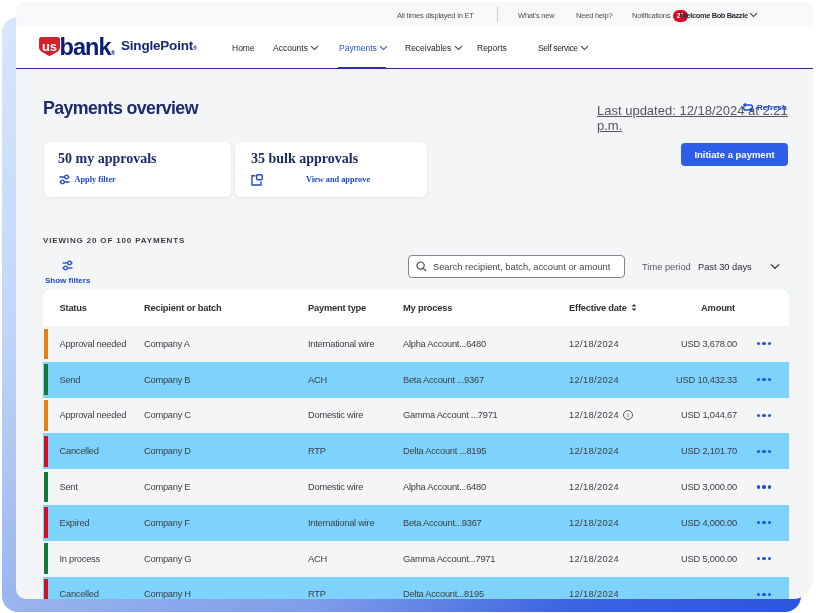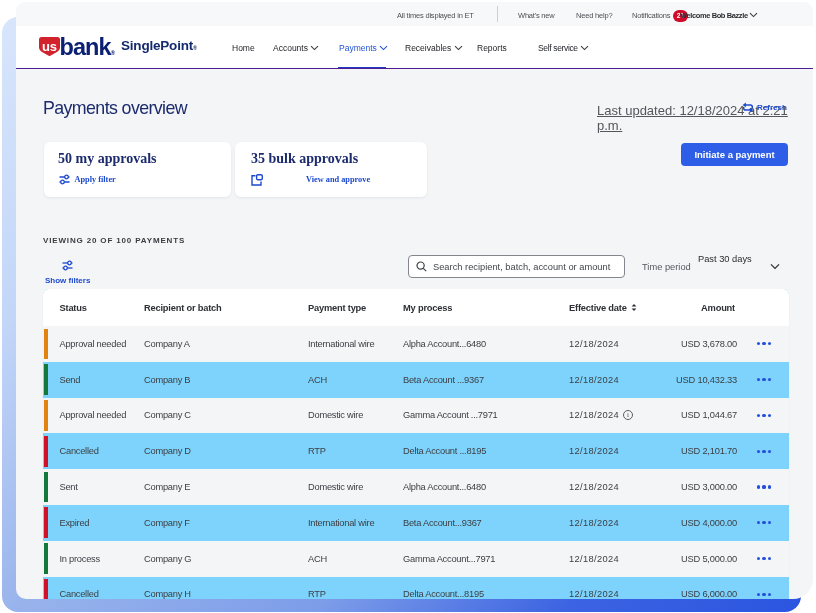--- a/index.html
+++ b/index.html
@@ -20,41 +20,41 @@
     border-radius:6px; padding:2.5px 3.5px; line-height:1; letter-spacing:0; }
 
   
   .navbar { position:absolute; left:0; top:23.5px; width:797px; height:43px; background:#ffffff; border-bottom:1px solid #4c1d95; }
   .navbar .nav { position:absolute; top:2px; height:41px; display:flex; align-items:center; gap:2.5px;
     font-size:8.5px; color:#24262b; }
   .nav.active { color:#2353d8; }
   .underline { position:absolute; left:322px; top:41.2px; width:48px; height:1.8px; background:#1f3bc4; }
 
   
-  h1 { position:absolute; left:27px; top:95.5px; font-size:17.8px; font-weight:normal; color:#1c2b6d; letter-spacing:-0.6px;}
+  h1 { position:absolute; left:27px; top:95.5px; font-size:17.8px; font-weight:bold; color:#1c2b6d; letter-spacing:-0.6px;}
   .lastupd { position:absolute; left:581px; top:100.5px; font-size:13px; color:#53565c;text-decoration:underline; }
   .refresh { position:absolute; left:726px; top:99px; display:flex; align-items:center; gap:3px;
     color:#1d49cf; font-weight:bold; font-size:8px; }
 
   .card { position:absolute; top:140px; height:55px; background:#fff; border-radius:6px;
     box-shadow:0 1px 3px rgba(25,39,80,0.08);font-family:Liberation Serif, serif; }
   .card .title { position:absolute; left:14px; top:9px; font-size:14px; font-weight:bold; color:#1c2b6d; }
   .card .link { position:absolute; left:15px; top:32px; display:flex; align-items:center; gap:4.5px;
     color:#1d49cf; font-weight:bold; font-size:8.3px; }
   .btn { position:absolute; left:665px; top:141px; width:107px; height:23px; background:#2e5ee7; border-radius:4px;
     color:#fff; font-weight:bold; font-size:9.5px; display:flex; align-items:center; justify-content:center; }
 
   .viewing { position:absolute; left:27px; top:234px; font-size:8px; font-weight:bold; letter-spacing:0.85px; color:#3a3d42; }
   .showfilters { position:absolute; left:29px; top:258px; display:flex; align-items:center; gap:5px;
     color:#1d49cf; font-weight:bold; font-size:8px;flex-direction:column; }
   .search { position:absolute; left:392px; top:253px; width:217px; height:23px; background:#fff;
     border:1px solid #83868c; border-radius:4px; display:flex; align-items:center; gap:6px; padding-left:7px;
     font-size:9.3px; color:#43464c; }
   .tplabel { position:absolute; left:626px; top:253px; height:23px; display:flex; align-items:center; font-size:9.3px; color:#55585e; }
-  .tpvalue { position:absolute; left:682px; top:245px; height:23px; display:flex; align-items:center; font-size:9.3px; color:#2a2c30; }
+  .tpvalue { position:absolute; left:682px; top:253px; height:23px; display:flex; align-items:center; font-size:9.3px; color:#2a2c30; }
   .tpchev { position:absolute; left:754px; top:253px; height:23px; display:flex; align-items:center; }
 
   
   .table { position:absolute; left:27px; top:287px; width:746px; height:310px; background:#7dd3fc;
     border-radius:6px 6px 0 0; box-shadow:0 1px 2px rgba(0,0,0,0.05); overflow:hidden; }
   .thead { position:relative; height:37px; background:#fff; }
   .th { position:absolute; top:0; height:37px; display:flex; align-items:center; font-size:9.3px; font-weight:bold; letter-spacing:-0.2px; color:#2d2f34; }
   .row { position:relative; height:35.8px; }
   .row.odd { background:#f4f5f7; }
   .row .bar { position:absolute; left:1px; top:2.5px; bottom:2.5px; width:3.5px; }
@@ -299,21 +299,20 @@
             <span class="dot"></span>
           </div>
       </div>
       <div class="row">
         <div class="bar red"></div>
         <div class="cell c-status">Cancelled</div>
         <div class="cell c-rec">Company H</div>
         <div class="cell c-type">RTP</div>
         <div class="cell c-acct">Delta Account...8195</div>
         <div class="cell c-date">12/18/2024</div>
-        <div class="cell c-amt">USD 6,000.00</div>
         <div class="cell c-dots">
             <span class="dot"></span>
             <span class="dot"></span>
             <span class="dot"></span>
           </div>
       </div>
     </div>
   </div>
 </div>
 

